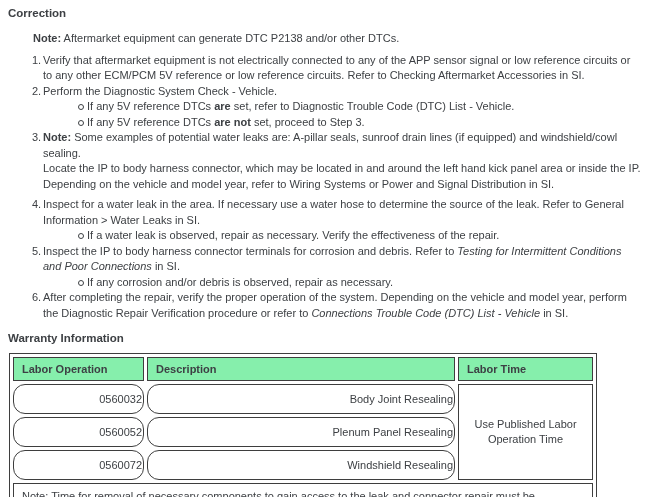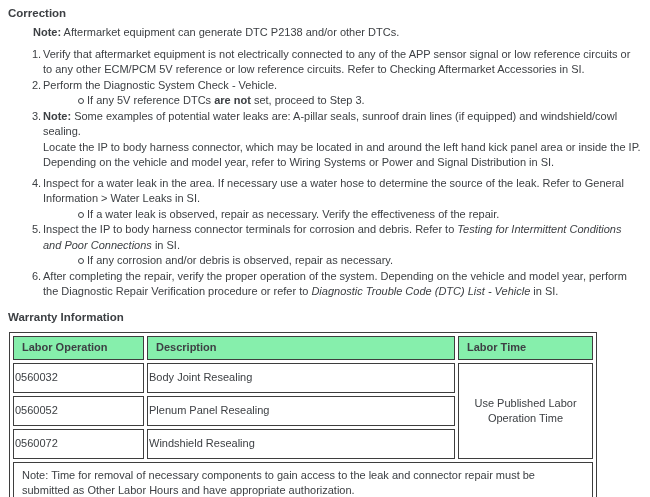--- a/index.html
+++ b/index.html
@@ -6,21 +6,21 @@
   body {
     width:650px; height:497px; background:#ffffff; overflow:hidden;
     font-family:"Liberation Sans", sans-serif;
     font-size:11px; line-height:15.5px; color:#3d4044;
     -webkit-font-smoothing:antialiased;
   }
   .page { padding:6px 8px 0 8px; width:634px; box-sizing:content-box; }
 
   .sec-heading { font-weight:bold; font-size:11.5px; line-height:15px; }
 
-  .note-line { margin-left:25px; margin-top:4px; }
+  .note-line { margin-left:25px; margin-top:10px; }
   .note-label { font-weight:bold; }
 
   .steps { margin-top:6px; }
   .step { display:flex; }
   .step.gap-before { margin-top:5px; }
   .step-num { flex:0 0 35px; box-sizing:border-box; padding-left:24px; }
   .step-body { flex:1; min-width:0; }
 
   .bullet { display:flex; }
   .bullet-marker-col { flex:0 0 44px; position:relative; }
@@ -44,21 +44,21 @@
     font-size:11px; line-height:15px;
     overflow:hidden;
   }
   table.labor th {
     background:#86efac; font-weight:bold; text-align:left;
     padding:3px 8px; height:16px; vertical-align:middle;
   }
   col.c-op   { width:131px; }
   col.c-desc { width:308px; }
   col.c-time { width:135px; }
-  td.cell-op, td.cell-desc { text-align:left; height:26px; vertical-align:middle; }
+  td.cell-op, td.cell-desc { text-align:right; height:26px; vertical-align:middle;border-radius:12px; }
   td.cell-time { text-align:center; vertical-align:middle; padding:2px 0; }
   td.cell-note { text-align:left; padding:5px 8px 6px 8px; }
 </style>
 </head>
 <body>
 
 <div class="page">
 
   <div class="sec-heading">Correction</div>
 
@@ -70,20 +70,26 @@
 
     <div class="step">
       <span class="step-num">1.</span>
       <div class="step-body">Verify that aftermarket equipment is not electrically connected to any of the APP sensor signal or low reference circuits or to any other ECM/PCM 5V reference or low reference circuits. Refer to Checking Aftermarket Accessories in SI.</div>
     </div>
 
     <div class="step">
       <span class="step-num">2.</span>
       <div class="step-body">
         <div>Perform the Diagnostic System Check - Vehicle.</div>
+        <div class="bullet">
+          <span class="bullet-marker-col">
+              <span class="circle-marker"></span>
+            </span>
+          <div class="bullet-text"><span>If any 5V reference DTCs </span><b>are</b><span> set, refer to Diagnostic Trouble Code (DTC) List - Vehicle.</span></div>
+        </div>
         <div class="bullet">
           <span class="bullet-marker-col">
               <span class="circle-marker"></span>
             </span>
           <div class="bullet-text"><span>If any 5V reference DTCs </span><b>are not</b><span> set, proceed to Step 3.</span></div>
         </div>
       </div>
     </div>
 
     <div class="step">
@@ -118,21 +124,21 @@
               <span class="circle-marker"></span>
             </span>
           <div class="bullet-text">If any corrosion and/or debris is observed, repair as necessary.</div>
         </div>
       </div>
     </div>
 
     <div class="step">
       <span class="step-num">6.</span>
       <div class="step-body">
-        <div><span>After completing the repair, verify the proper operation of the system. Depending on the vehicle and model year, perform the Diagnostic Repair Verification procedure or refer to </span><i>Diagnostic Trouble Code (DTC) List - Vehicle</i><span> in SI.</span></div>
+        <div><span>After completing the repair, verify the proper operation of the system. Depending on the vehicle and model year, perform the Diagnostic Repair Verification procedure or refer to </span><i>Connections Trouble Code (DTC) List - Vehicle</i><span> in SI.</span></div>
       </div>
     </div>
 
   </div>
 
   <div class="sec-heading warranty-heading">Warranty Information</div>
 
   <table class="labor">
     <colgroup>
       <col class="c-op">

